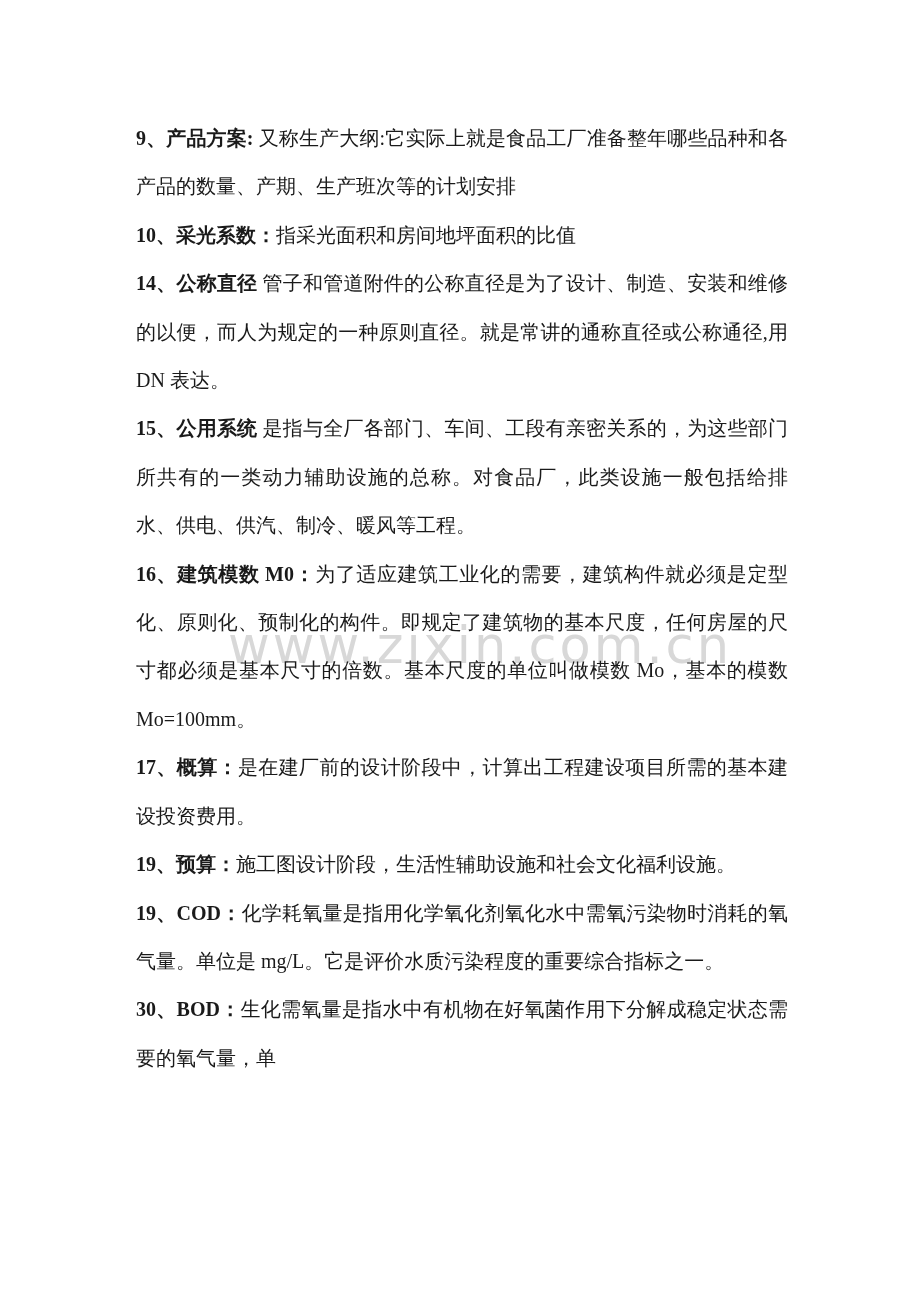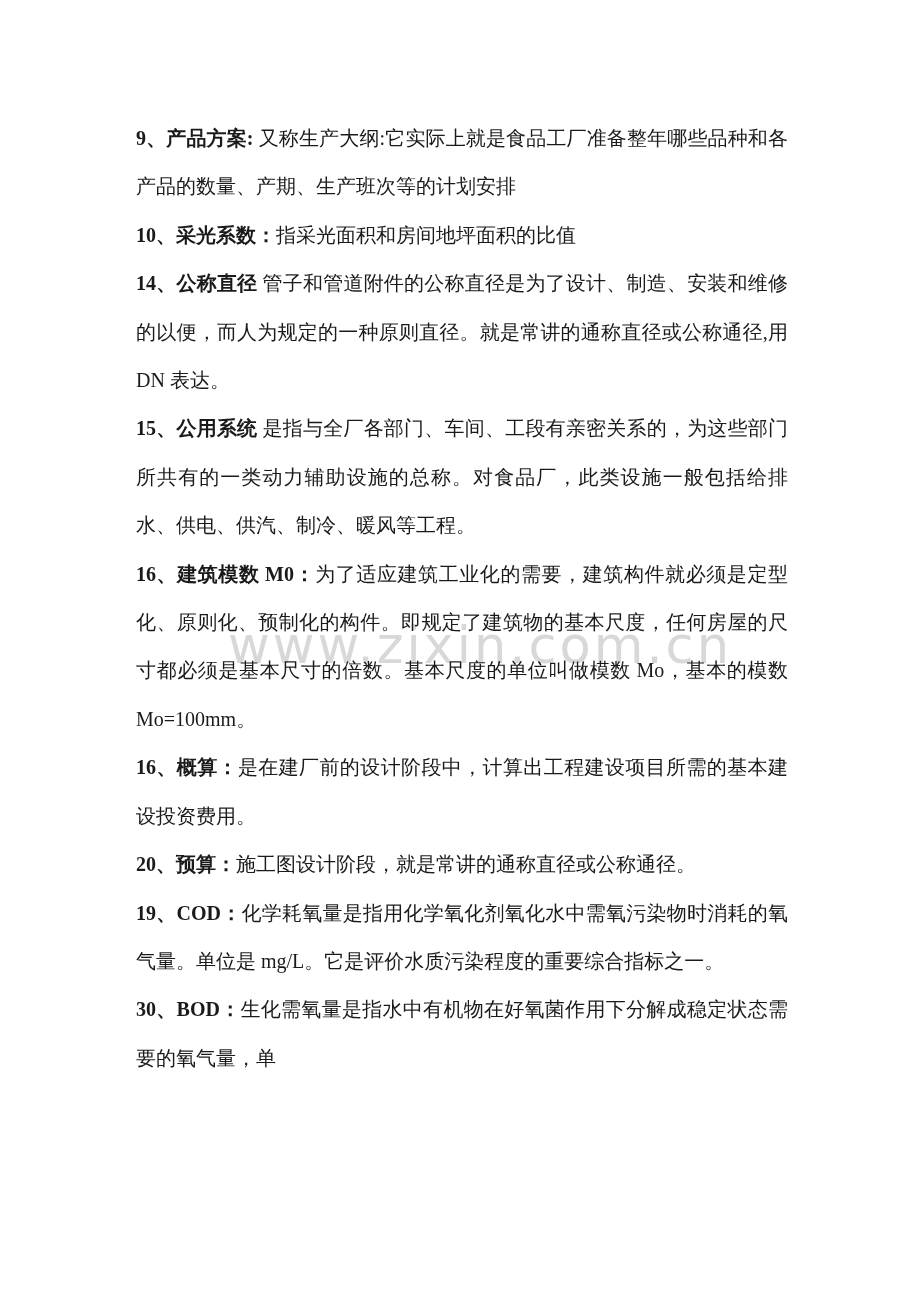--- a/index.html
+++ b/index.html
@@ -61,22 +61,22 @@
     <p><b>10、采光系数：</b><span>指采光面积和房间地坪面积的比值</span></p>
 
 
 
     <p><b>14、公称直径 </b><span>管子和管道附件的公称直径是为了设计、制造、安装和维修的以便，而人为规定的一种原则直径。就是常讲的通称直径或公称通径,用 DN 表达。</span></p>
 
     <p><b>15、公用系统 </b><span>是指与全厂各部门、车间、工段有亲密关系的，为这些部门所共有的一类动力辅助设施的总称。对食品厂，此类设施一般包括给排水、供电、供汽、制冷、暖风等工程。</span></p>
 
     <p><b>16、建筑模数 M0：</b><span>为了适应建筑工业化的需要，建筑构件就必须是定型化、原则化、预制化的构件。即规定了建筑物的基本尺度，任何房屋的尺寸都必须是基本尺寸的倍数。基本尺度的单位叫做模数 Mo，基本的模数 Mo=100mm。</span></p>
 
-    <p><b>16、概算：</b><span>是在建厂前的设计阶段中，计算出工程建设项目所需的基本建设投资费用。</span></p>
+    <p><b>17、概算：</b><span>是在建厂前的设计阶段中，计算出工程建设项目所需的基本建设投资费用。</span></p>
 
-    <p><b>20、预算：</b><span>施工图设计阶段，就是常讲的通称直径或公称通径。</span></p>
+    <p><b>19、预算：</b><span>施工图设计阶段，生活性辅助设施和社会文化福利设施。</span></p>
 
     <p><b>19、COD：</b><span>化学耗氧量是指用化学氧化剂氧化水中需氧污染物时消耗的氧气量。单位是 mg/L。它是评价水质污染程度的重要综合指标之一。</span></p>
 
     <p><b>30、BOD：</b><span>生化需氧量是指水中有机物在好氧菌作用下分解成稳定状态需要的氧气量，单</span></p>
 
   </div>
 </div>
 
 </body></html>

